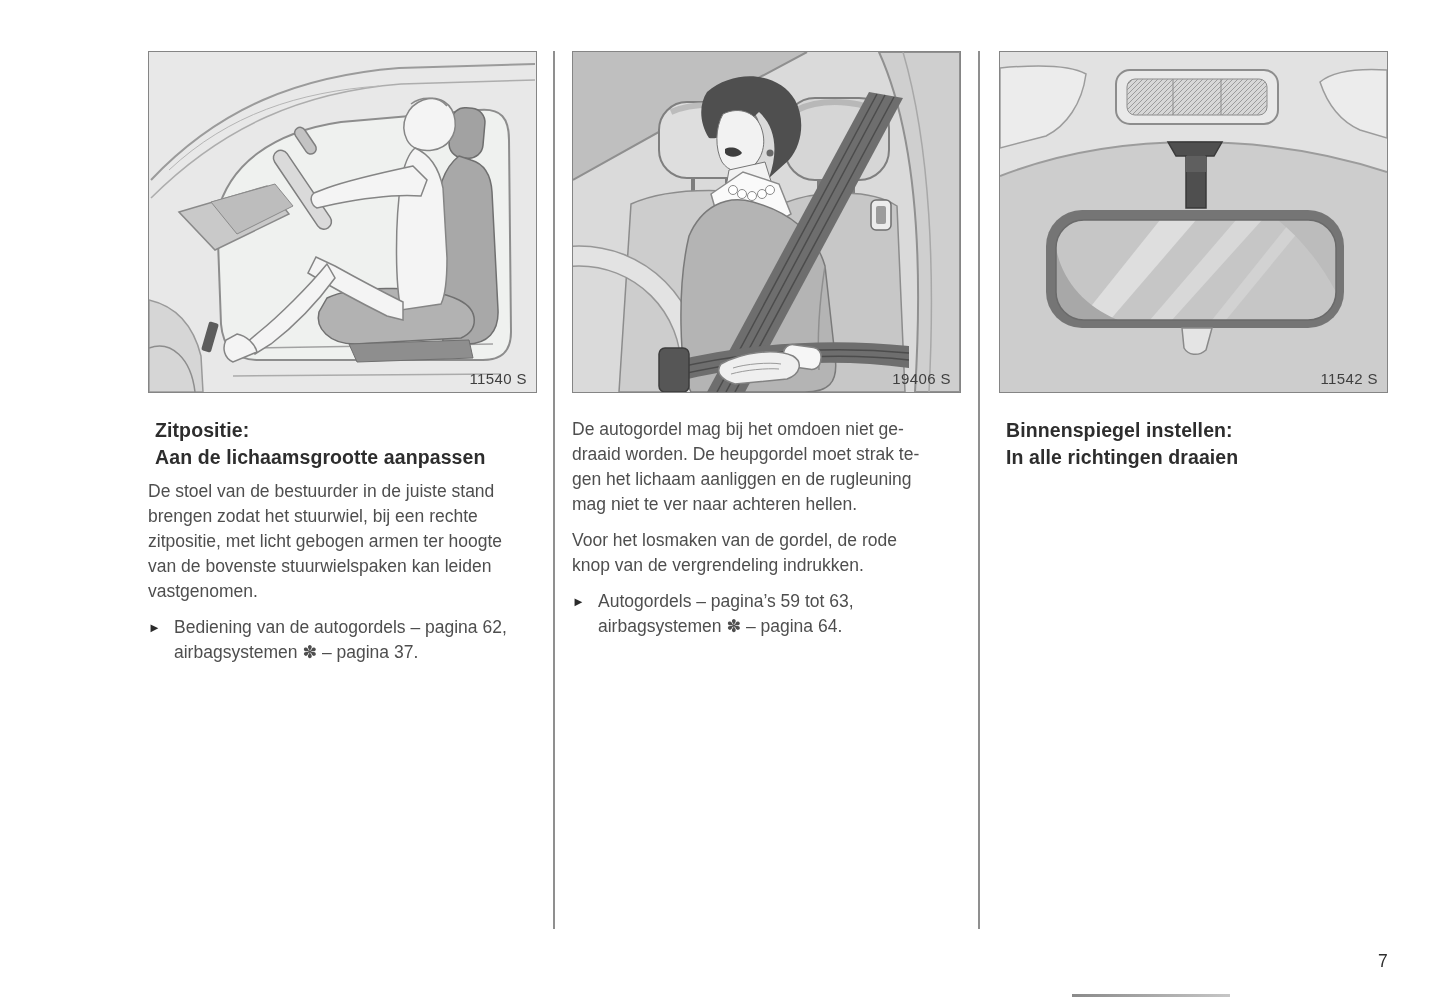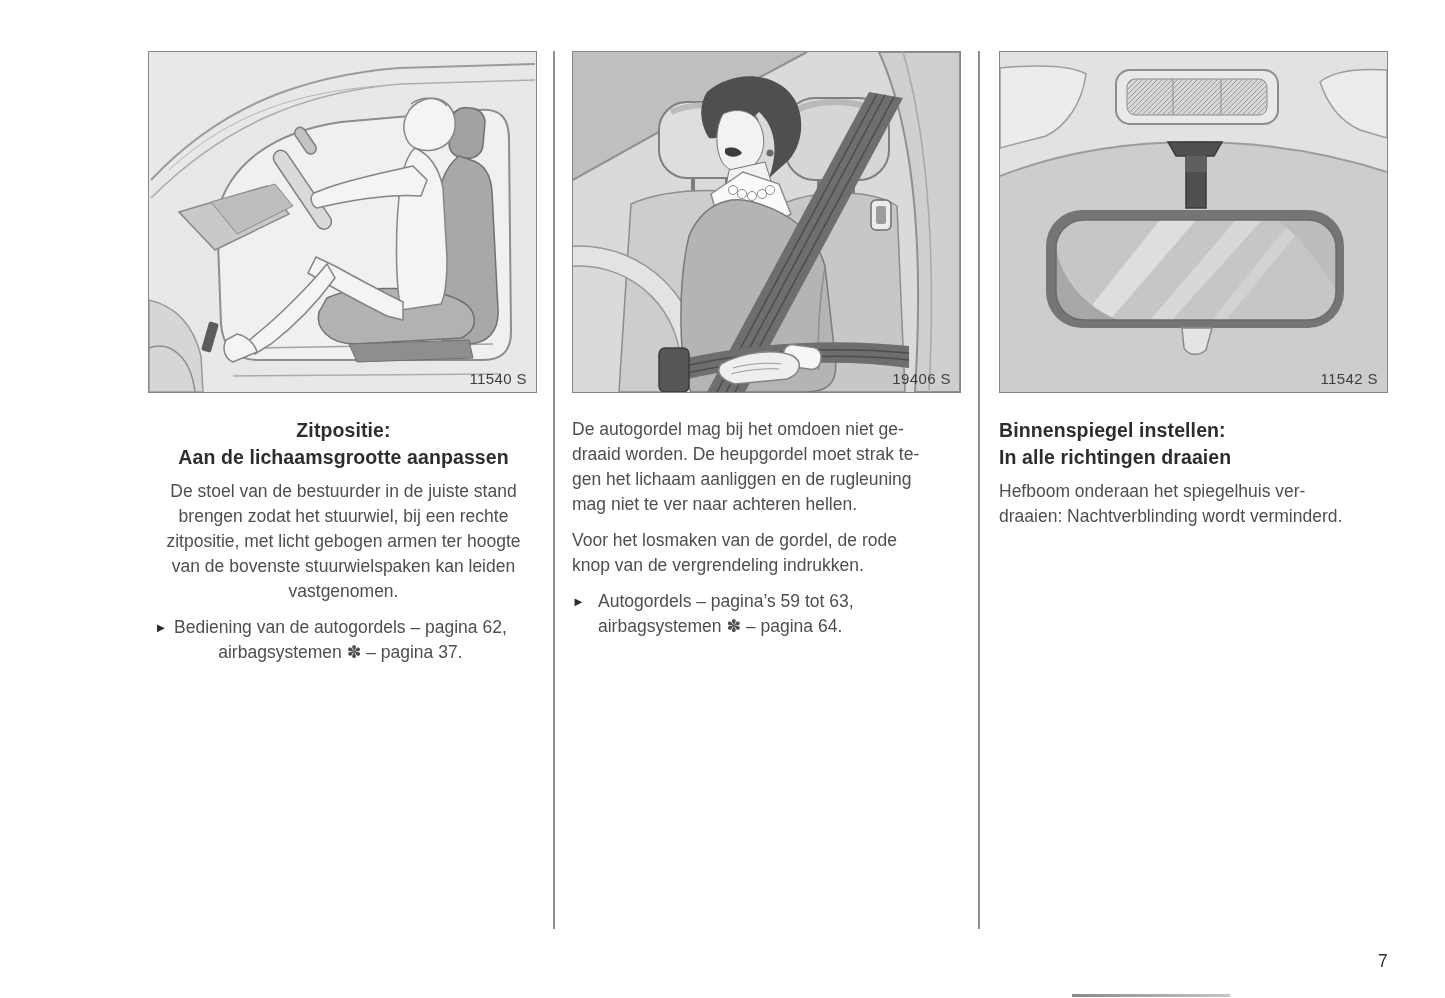--- a/index.html
+++ b/index.html
@@ -5,39 +5,39 @@
   html, body { margin:0; padding:0; }
   body {
     width:1445px; height:998px;
     background:#ffffff;
     font-family:"Liberation Sans", sans-serif;
     position:relative;
     overflow:hidden;
     -webkit-font-smoothing:antialiased;
   }
   .column { position:absolute; top:51px; width:391px; }
-  .col-1 { left:148px;text-align:center; }
+  .col-1 { left:148px; }
   .col-2 { left:572px; }
   .col-3 { left:999px; }
 
   .figure {
     position:relative;
     width:387px; height:340px;
     border:1.5px solid #858585;
     background:#e8e8e8;
     margin:0 0 24px 0;
   }
   .figure svg { display:block; width:387px; height:340px; }
   .figure figcaption {
     position:absolute; right:9px; bottom:5px;
     font-size:15px; color:#3f3f3f; letter-spacing:0.4px;
   }
 
   h2.heading {
-    margin:0 0 8px 0;
+    margin:0 0 8px 7px;
     font-size:19.5px; line-height:27px; font-weight:700;
     color:#2d2d2d; white-space:pre-line; letter-spacing:0.1px;
   }
   p.para {
     margin:0 0 11px 0;
     font-size:17.5px; line-height:25px;
     color:#4e4e4e; white-space:pre-line;
   }
   .bullet { display:flex; margin-top:3px; }
   .bullet .marker { flex:0 0 auto; width:26px; font-size:13px; line-height:25px; color:#2b2b2b; }
@@ -206,20 +206,18 @@
           <path d="M56,196 C62,228 84,254 118,268 L56,268 Z" fill="#a8a8a8"></path>
           <path d="M336,168 L336,240 C320,210 300,186 278,168 Z" fill="#bcbcbc"></path>
         </g>
         <rect x="56" y="168" width="280" height="100" rx="28" fill="none" stroke="#6a6a6a" stroke-width="1.5"></rect>
         <path d="M182,276 L212,276 L206,298 C198,305 188,303 184,296 Z" fill="#e4e4e4" stroke="#8a8a8a" stroke-width="1.5"></path>
       </svg>
       <figcaption>11542 S</figcaption>
     </figure>
     <h2 class="heading">Binnenspiegel instellen:
 In alle richtingen draaien</h2>
-    <p class="para">Hefboom onderaan het spiegelhuis ver-
-draaien: Nachtverblinding wordt verminderd.</p>
   </section>
 
   <div class="page-number">7</div>
   <div class="scan-bar"></div>
 
 </div>
 
 </body></html>

